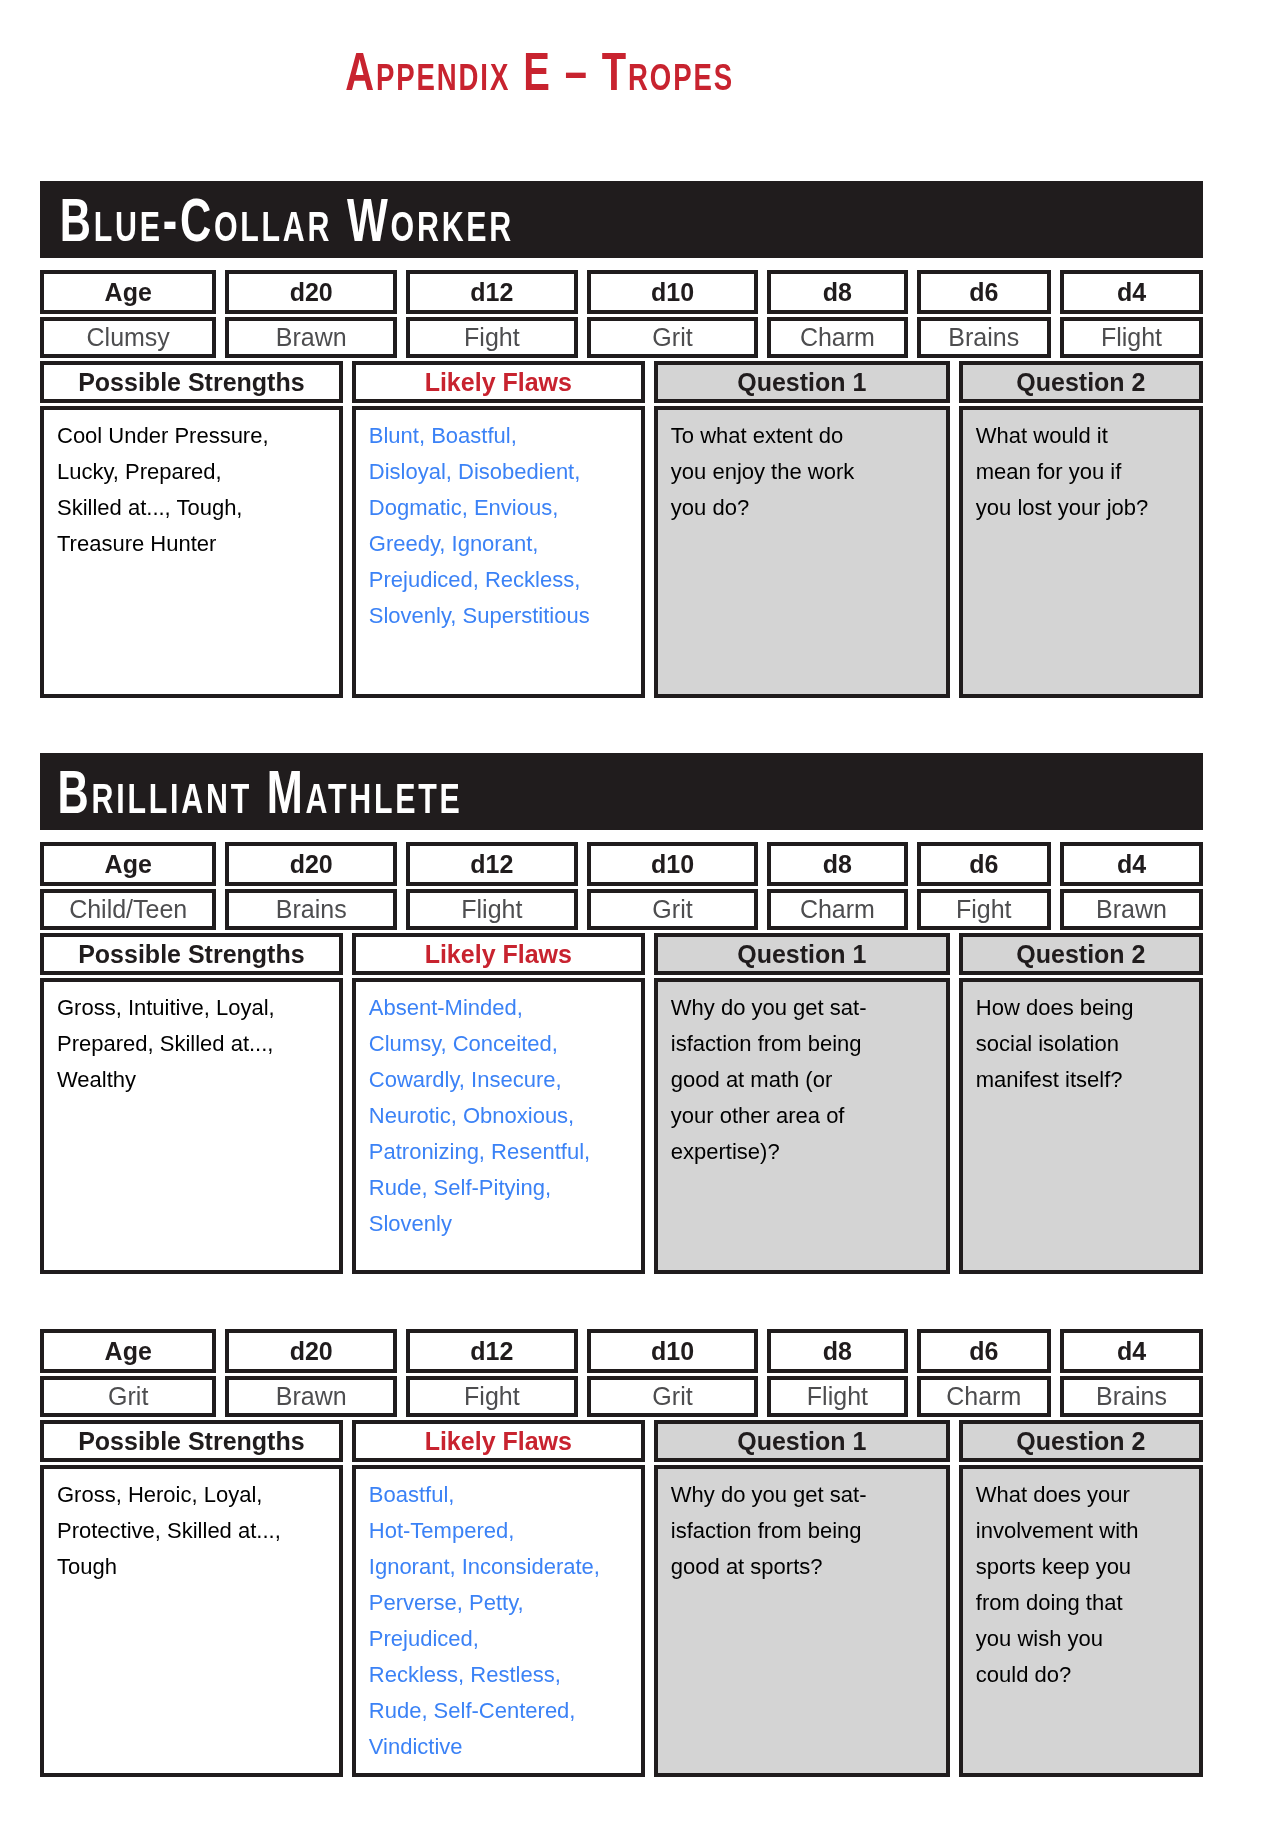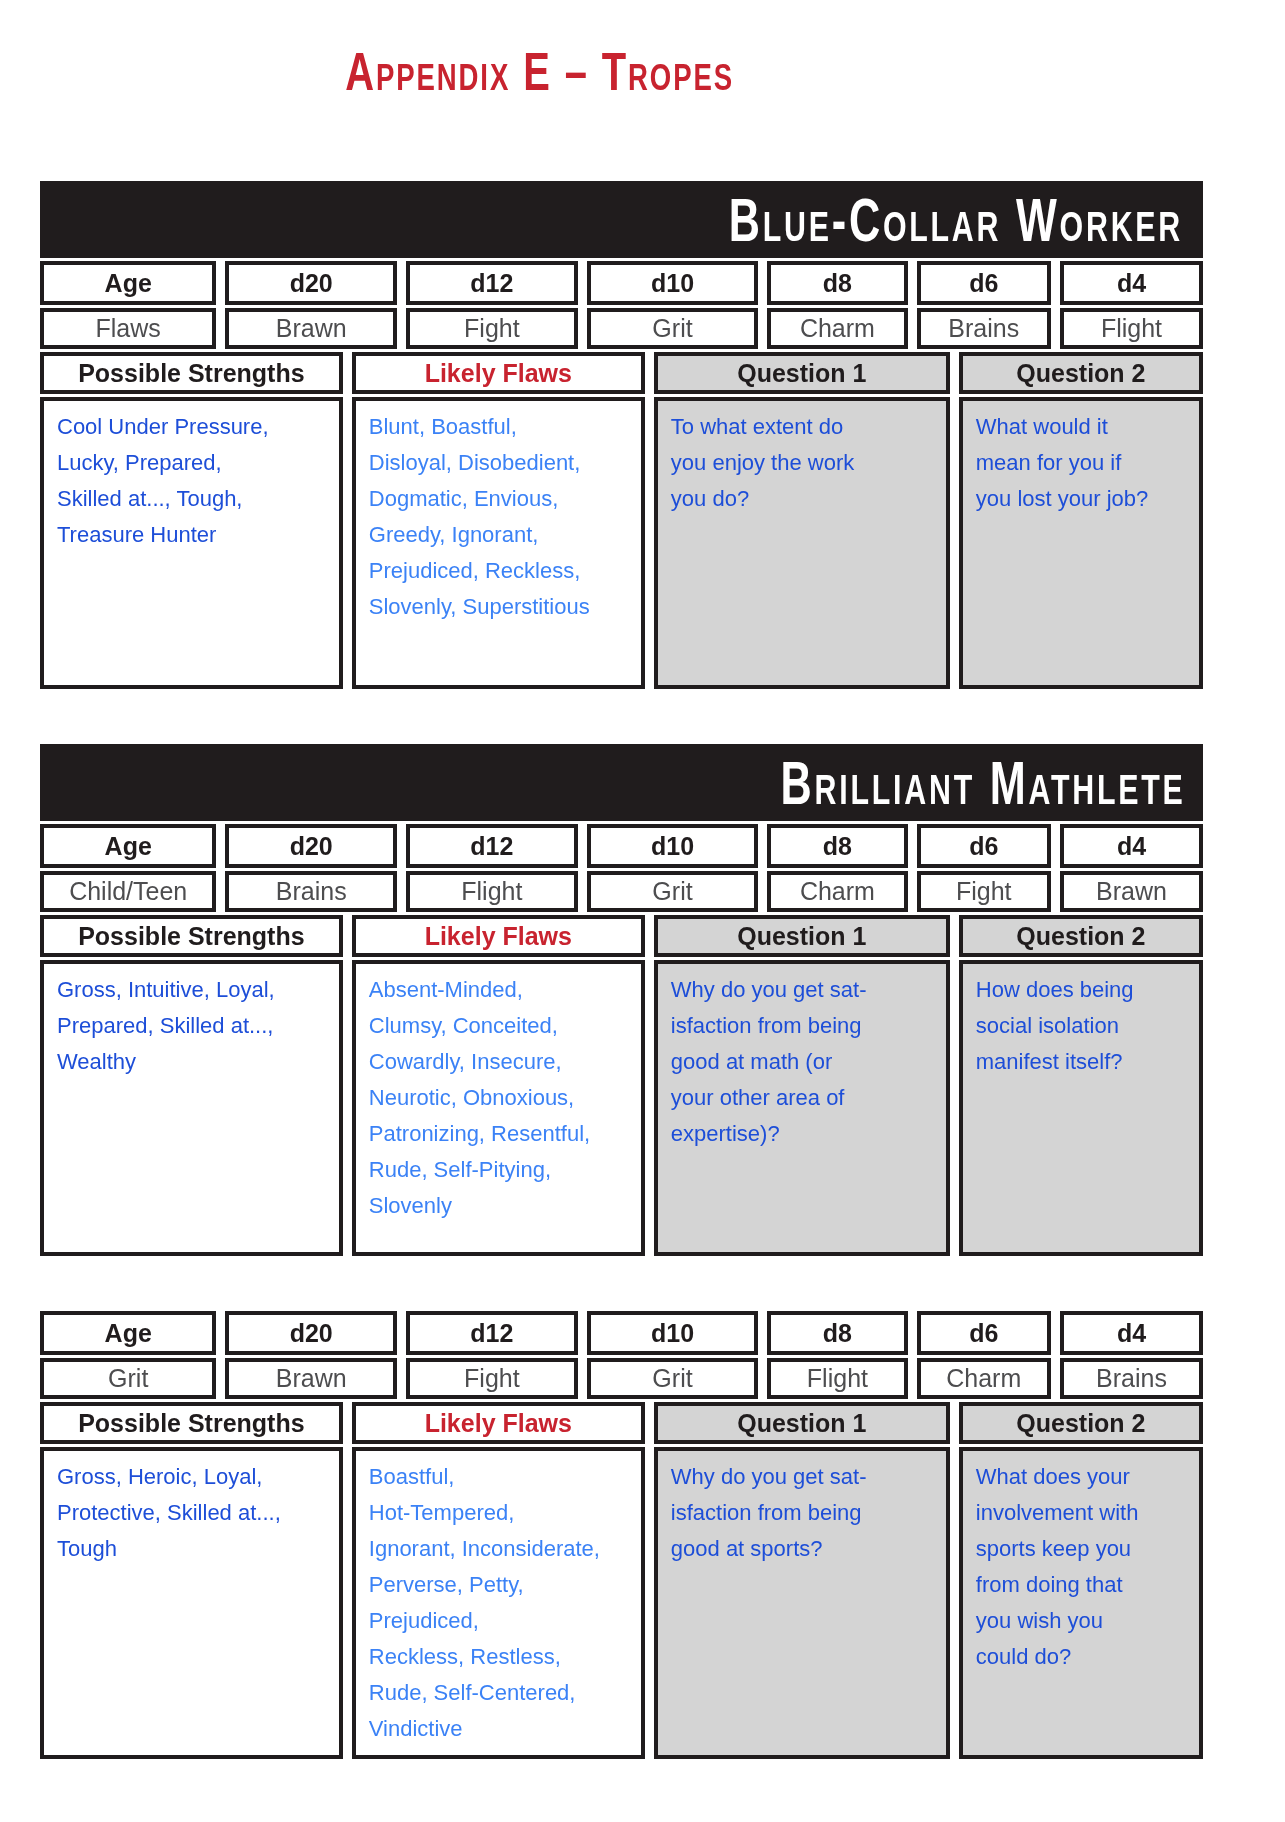--- a/index.html
+++ b/index.html
@@ -33,22 +33,22 @@
     left:40px;
     top:181px;
     width:1163px;
   }
   .trope{margin-bottom:55px;}
   .title-bar{
     background:#201c1d;
     height:77px;
     display:flex;
     align-items:center;
-    justify-content:flex-end;
-    margin-bottom:3px;
+    justify-content:flex-start;
+    margin-bottom:12px;
   }
   .title-bar .display{
     display:inline-block;
     font-variant:small-caps;
     font-weight:700;
     font-size:47px;
     letter-spacing:3px;
     color:#ffffff;
     transform:scale(0.92,1.3);
     transform-origin:center;
@@ -71,21 +71,21 @@
   .qa-head .cell{height:42px;font-weight:700;font-size:25px;color:#201c1d;}
   .qa-head .flaws-hd{color:#c8232f;}
   .gray{background:#d4d4d4;}
   .qa-body .cell{
     align-items:flex-start;
     justify-content:flex-start;
     text-align:left;
     padding:8px 8px 8px 13px;
     font-size:22px;
     line-height:36px;
-    color:#1d4ed8;
+    color:#000000;
     white-space:pre-line;
   }
   .qa-body .flaws-cell{color:#3b82f6;}
   .t1 .qa-body .cell{min-height:292px;}
   .t2 .qa-body .cell{min-height:296px;}
   .t3 .qa-body .cell{min-height:250px;}
 </style>
 </head>
 <body>
 
@@ -104,21 +104,21 @@
       <div class="grid dice-grid dice-head">
         <div class="cell">Age</div>
         <div class="cell">d20</div>
         <div class="cell">d12</div>
         <div class="cell">d10</div>
         <div class="cell">d8</div>
         <div class="cell">d6</div>
         <div class="cell">d4</div>
       </div>
       <div class="grid dice-grid dice-val">
-        <div class="cell">Flaws</div>
+        <div class="cell">Clumsy</div>
         <div class="cell">Brawn</div>
         <div class="cell">Fight</div>
         <div class="cell">Grit</div>
         <div class="cell">Charm</div>
         <div class="cell">Brains</div>
         <div class="cell">Flight</div>
       </div>
       <div class="grid qa-grid qa-head">
         <div class="cell">Possible Strengths</div>
         <div class="cell flaws-hd">Likely Flaws</div>

